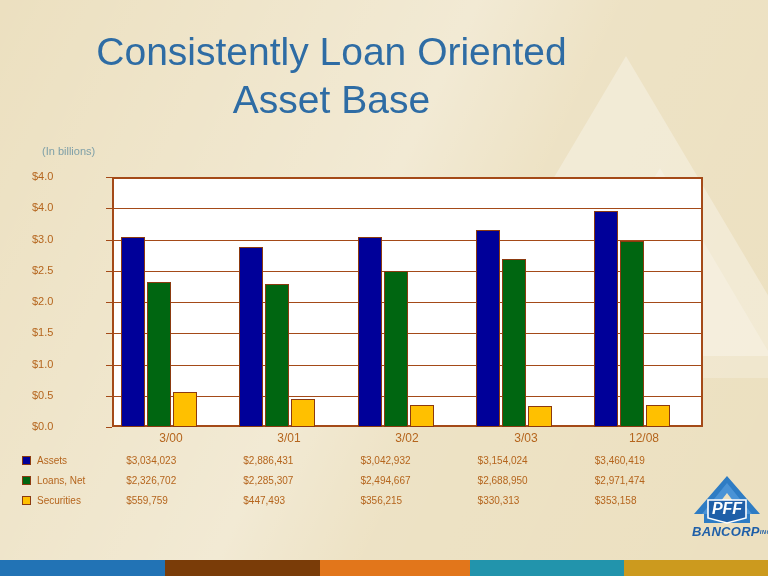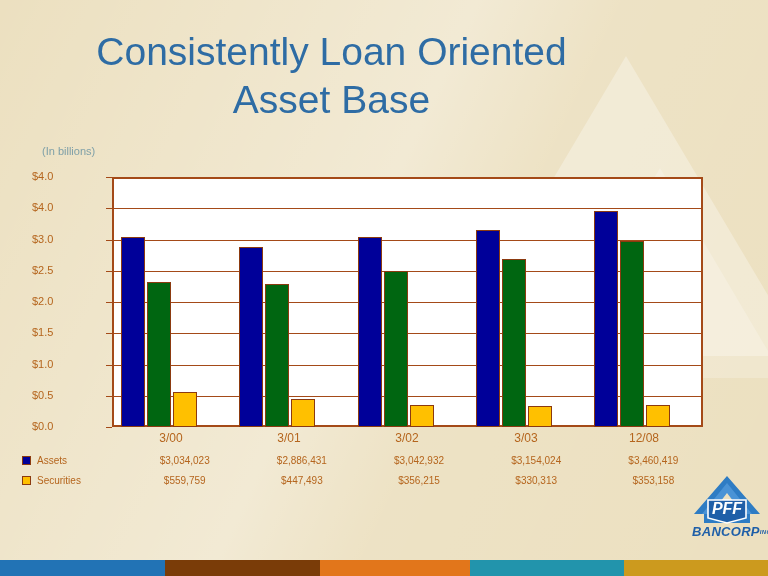--- a/index.html
+++ b/index.html
@@ -166,21 +166,21 @@
     display: inline-block;
     width: 9px;
     height: 9px;
     border: 1px solid #8b3a10;
     box-sizing: border-box;
     margin-right: 6px;
     vertical-align: -1px;
   }
   .val {
     width: 117px;
-    text-align: center;
+    text-align: left;
   }
 
   
   .logo {
     position: absolute;
     left: 692px;
     top: 474px;
     width: 70px;
     height: 72px;
   }
@@ -299,20 +299,28 @@
     <tbody id="tbl-body">
         <tr>
           <td class="lg-cell"><span class="swatch" style="background: rgb(0, 0, 153);"></span><span>Assets</span></td>
           <td class="val">$3,034,023</td>
           <td class="val">$2,886,431</td>
           <td class="val">$3,042,932</td>
           <td class="val">$3,154,024</td>
           <td class="val">$3,460,419</td>
         </tr>
         <tr>
+          <td class="lg-cell"><span class="swatch" style="background: rgb(0, 102, 17);"></span><span>Loans, Net</span></td>
+          <td class="val">$2,326,702</td>
+          <td class="val">$2,285,307</td>
+          <td class="val">$2,494,667</td>
+          <td class="val">$2,688,950</td>
+          <td class="val">$2,971,474</td>
+        </tr>
+        <tr>
           <td class="lg-cell"><span class="swatch" style="background: rgb(255, 192, 0);"></span><span>Securities</span></td>
           <td class="val">$559,759</td>
           <td class="val">$447,493</td>
           <td class="val">$356,215</td>
           <td class="val">$330,313</td>
           <td class="val">$353,158</td>
         </tr>
       </tbody>
   </table>
 

